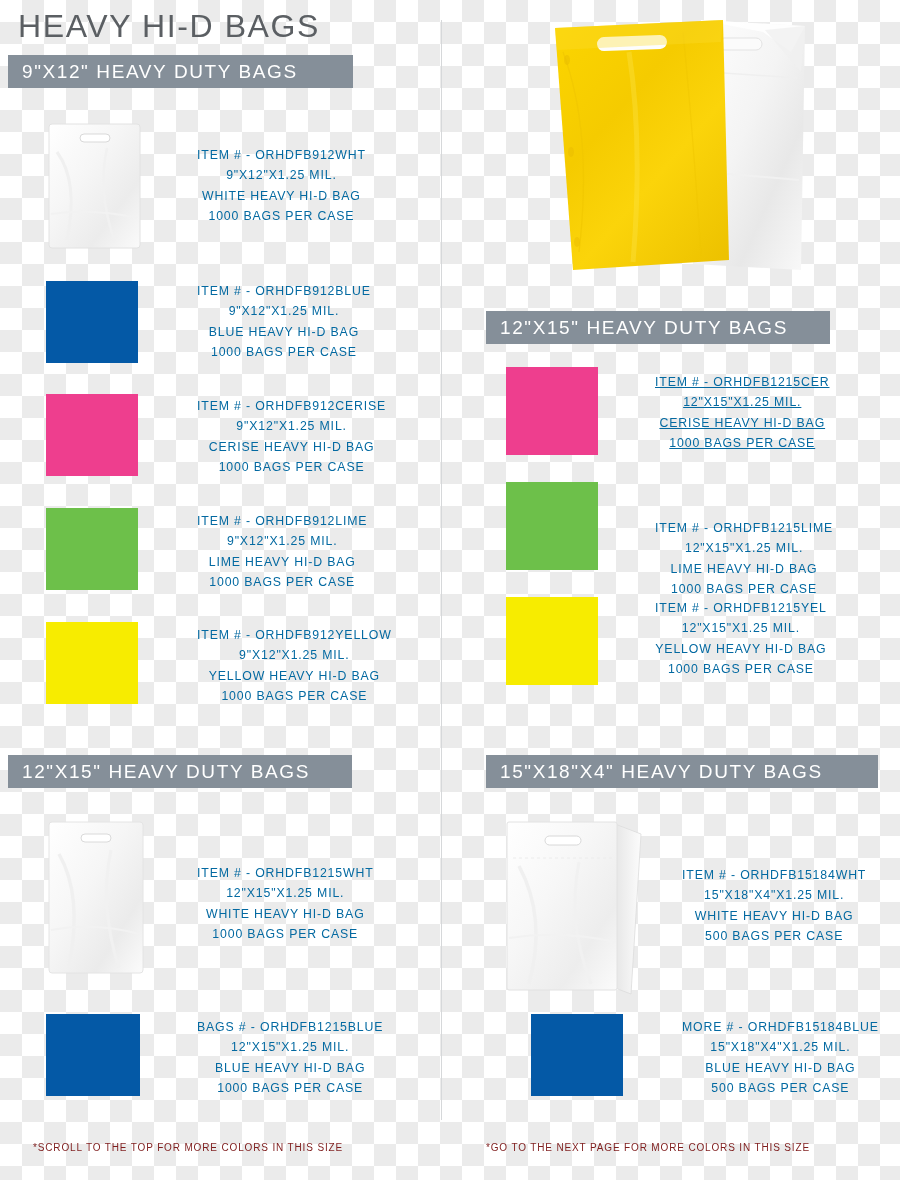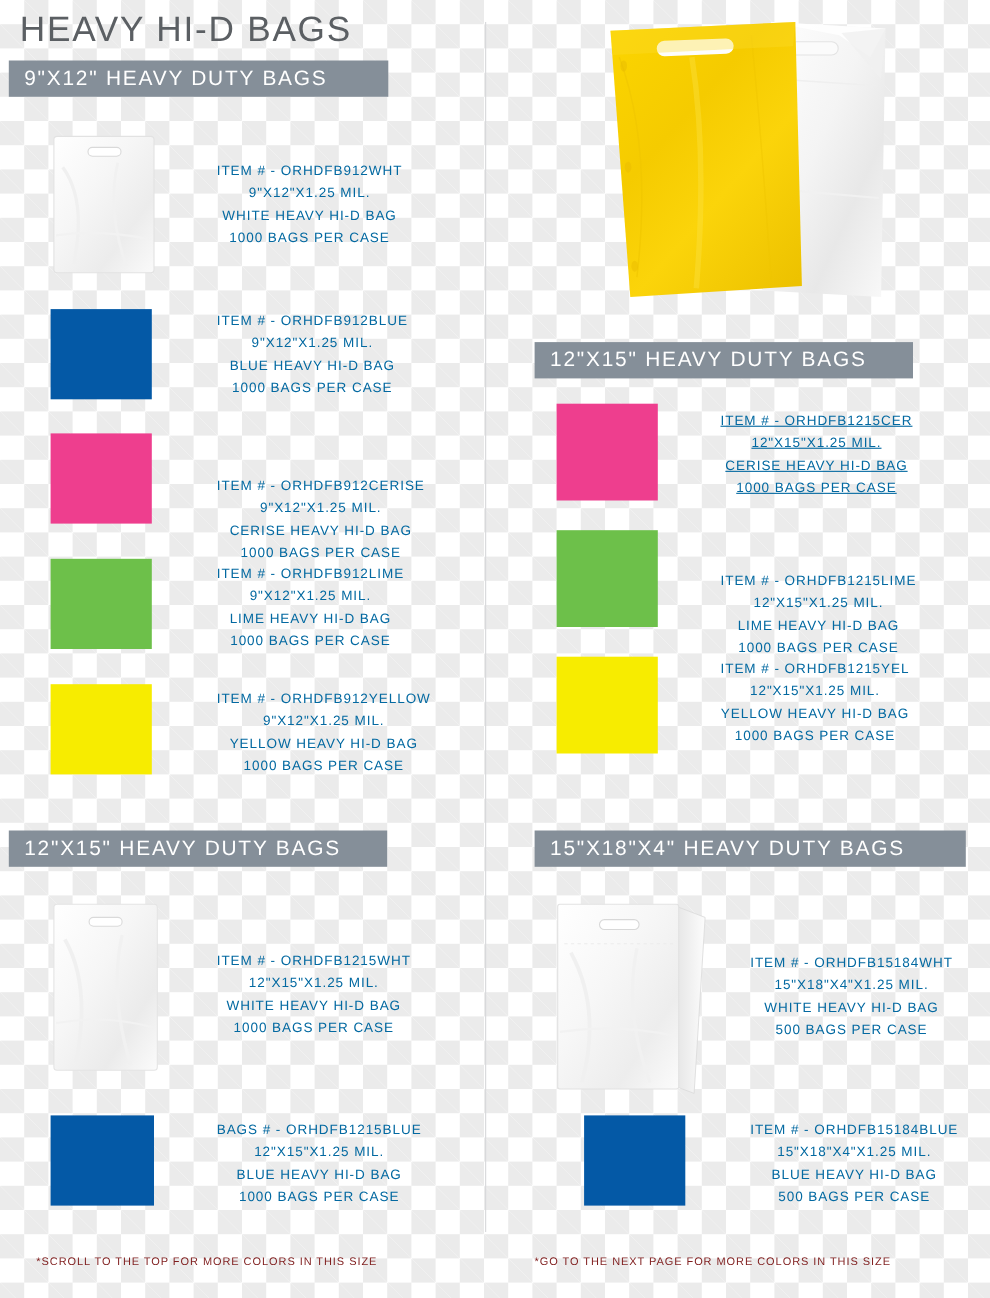--- a/index.html
+++ b/index.html
@@ -159,21 +159,21 @@
 
   <div class="swatch" style="left:46px; top:281px; width:92px; height:82px; background:#0459a6;"></div>
   <div class="spec" style="left:197px; top:281px;">
     <div>ITEM # - ORHDFB912BLUE</div>
     <div>9"X12"X1.25 MIL.</div>
     <div>BLUE HEAVY HI-D BAG</div>
     <div>1000 BAGS PER CASE</div>
   </div>
 
   <div class="swatch" style="left:46px; top:394px; width:92px; height:82px; background:#ee3e8e;"></div>
-  <div class="spec" style="left:197px; top:396px;margin-top:35px;">
+  <div class="spec" style="left:197px; top:396px;">
     <div>ITEM # - ORHDFB912CERISE</div>
     <div>9"X12"X1.25 MIL.</div>
     <div>CERISE HEAVY HI-D BAG</div>
     <div>1000 BAGS PER CASE</div>
   </div>
 
   <div class="swatch" style="left:46px; top:508px; width:92px; height:82px; background:#6dc04a;"></div>
   <div class="spec" style="left:197px; top:511px;">
     <div>ITEM # - ORHDFB912LIME</div>
     <div>9"X12"X1.25 MIL.</div>
@@ -286,21 +286,21 @@
   </div>
   <div class="spec" style="left:682px; top:865px;">
     <div>ITEM # - ORHDFB15184WHT</div>
     <div>15"X18"X4"X1.25 MIL.</div>
     <div>WHITE HEAVY HI-D BAG</div>
     <div>500 BAGS PER CASE</div>
   </div>
 
   <div class="swatch" style="left:531px; top:1014px; width:92px; height:82px; background:#0459a6;"></div>
   <div class="spec" style="left:682px; top:1017px;">
-    <div>ITEM # - ORHDFB15184BLUE</div>
+    <div>MORE # - ORHDFB15184BLUE</div>
     <div>15"X18"X4"X1.25 MIL.</div>
     <div>BLUE HEAVY HI-D BAG</div>
     <div>500 BAGS PER CASE</div>
   </div>
 
   <a class="footnote" href="#" style="left:486px; top:1126px; text-decoration:none;">*GO TO THE NEXT PAGE FOR MORE COLORS IN THIS SIZE</a>
 
 </div>
 
 </body></html>

